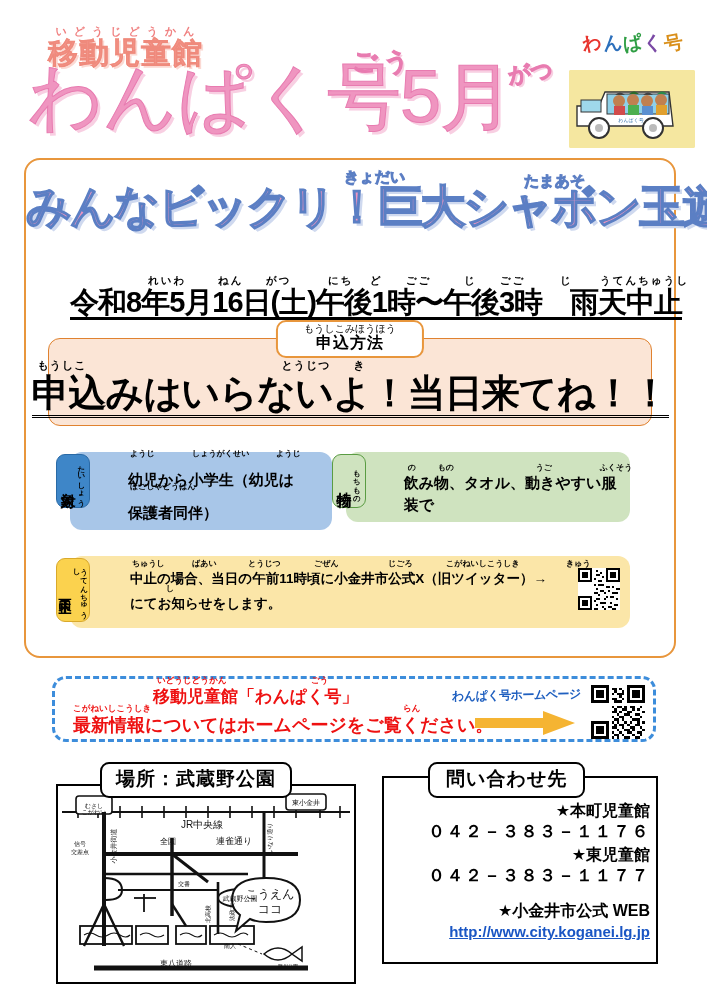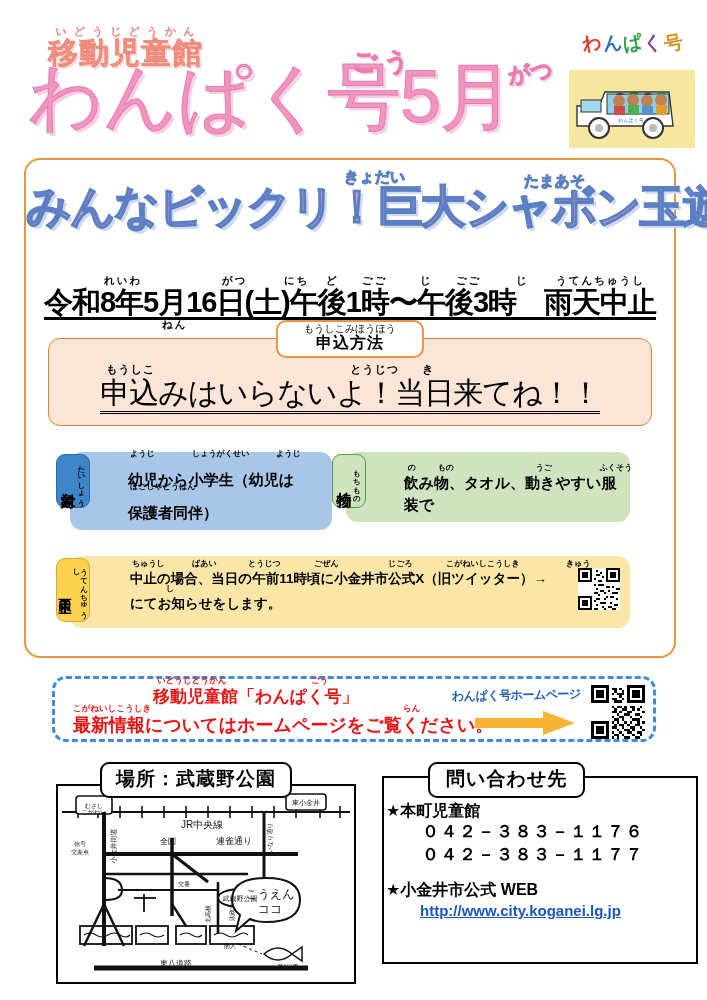--- a/index.html
+++ b/index.html
@@ -155,20 +155,21 @@
     white-space: nowrap;
   }
   .et-ruby-1 { left: 318px; top: -16px; }
   .et-ruby-2 { left: 498px; top: -12px; }
 
   .date-line {
     text-align: center;
     position: relative;
     margin-top: 16px;
     height: 40px;
+    padding-left: 44px;
   }
   .date-ruby-row {
     position: relative;
     height: 13px;
     font-size: 10.5px;
     font-weight: bold;
     color: #000;
     white-space: nowrap;
   }
   .date-ruby-row span {
@@ -227,22 +228,22 @@
   }
   .mk-inner { position: relative; text-align: center; top: 6px; }
   .mk-ruby {
     position: relative;
     height: 14px;
     font-size: 11px;
     font-weight: bold;
   }
   .mk-ruby span { position: absolute; letter-spacing: 1px; }
   .mk-text {
-    font-size: 30px;
-    font-weight: normal;
+    font-size: 38px;
+    font-weight: bold;
     letter-spacing: -1px;
     border-bottom: 3px double #000;
     display: inline-block;
     line-height: 1.15;
     white-space: nowrap;
   }
 
   
   .info-row {
     display: flex;
@@ -425,26 +426,27 @@
     font-size: 19px;
     font-weight: bold;
     letter-spacing: 1px;
     z-index: 4;
     white-space: nowrap;
   }
   .contact-frame {
     position: absolute;
     left: 0px;
     top: 14px;
-    width: 316px;
+    width: 276px;
     height: 188px;
     border: 2px solid #000;
     background: #fff;
     box-sizing: border-box;
     padding: 22px 6px 6px 2px;
+    text-align: right;
   }
   .ct-line {
     font-size: 16px;
     font-weight: bold;
     line-height: 1.32;
     white-space: nowrap;
   }
   .ct-num {
     font-size: 17px;
     font-weight: bold;
@@ -519,21 +521,21 @@
 
   <div class="event-title">
     <div class="et-ruby et-ruby-1">きょだい</div>
     <div class="et-ruby et-ruby-2">たまあそ</div>
     <div class="et-main">みんなビックリ！巨大シャボン玉遊び</div>
   </div>
 
   <div class="date-line">
     <div class="date-ruby-row" id="date-ruby-host">
         <span style="left: 78px;">れいわ</span>
-        <span style="left: 136px; margin-top: 44px;">ねん</span>
+        <span style="left: 148px;">ねん</span>
         <span style="left: 196px;">がつ</span>
         <span style="left: 258px;">にち</span>
         <span style="left: 300px;">ど</span>
         <span style="left: 336px;">ごご</span>
         <span style="left: 394px;">じ</span>
         <span style="left: 430px;">ごご</span>
         <span style="left: 490px;">じ</span>
         <span style="left: 530px;">うてんちゅうし</span>
       </div>
     <div class="date-text">令和8年5月16日(土)午後1時〜午後3時　雨天中止</div>
@@ -882,18 +884,19 @@
       </g>
     </svg>
   </div>
 </div>
 
 <div class="contact-section">
   <div class="contact-tag">問い合わせ先</div>
   <div class="contact-frame">
     <div class="ct-line">★本町児童館</div>
     <div class="ct-num">０４２－３８３－１１７６</div>
+    <div class="ct-line">★東児童館</div>
     <div class="ct-num">０４２－３８３－１１７７</div>
     <div class="ct-gap"></div>
     <div class="ct-line">★小金井市公式 WEB</div>
     <a class="ct-url" href="#">http://www.city.koganei.lg.jp</a>
   </div>
 </div>
 
 </body></html>

